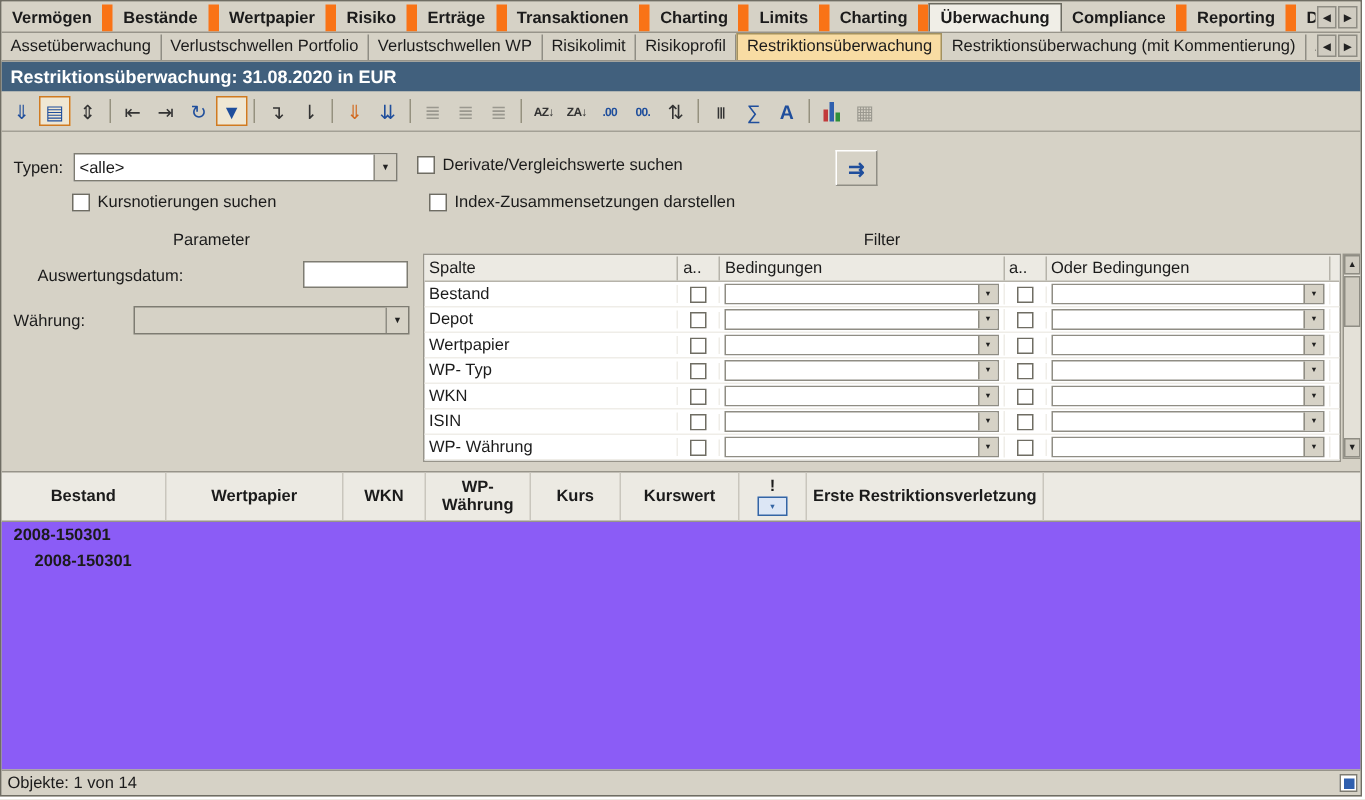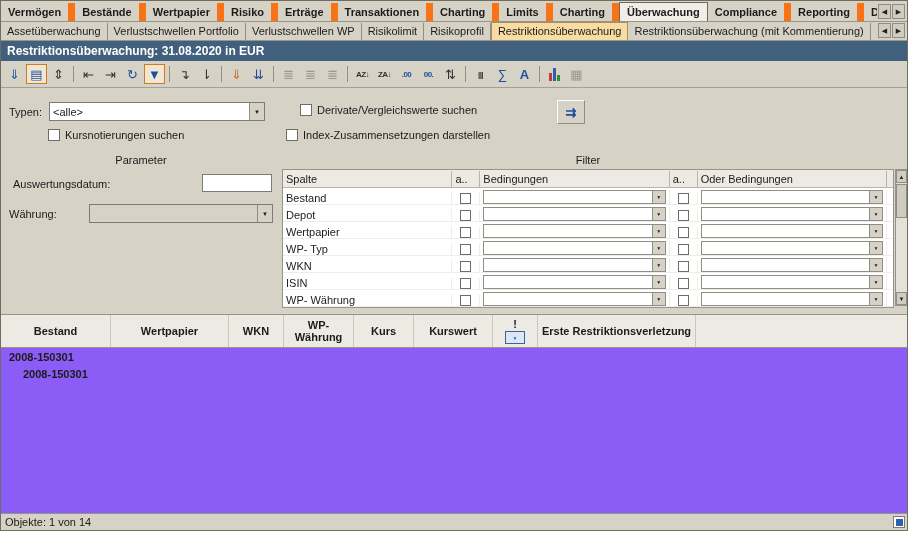--- a/index.html
+++ b/index.html
@@ -44,21 +44,21 @@
   .combo .arrow{position:absolute;right:0;top:0;bottom:0;width:15px;background:#d6d2c6;border-left:1px solid #8f8d84;display:flex;align-items:center;justify-content:center;font-size:6px;color:#222}
   .combo.disabled{background:#d6d2c6;color:#7a786e}
   .cbrow{position:absolute;display:flex;align-items:center;gap:5px}
   .cb{width:12px;height:12px;background:#fff;border:1px solid #6f6d63;display:inline-block;flex:none}
   .txt{position:absolute;border:1px solid #7e7c72;background:#fff;padding:1px 3px;font:11px "Liberation Sans",sans-serif}
   .refreshbtn{position:absolute;width:28px;height:24px;background:#d6d2c6;border:1px solid #8f8d84;border-top-color:#fff;border-left-color:#fff;display:flex;align-items:center;justify-content:center;font-size:13px;font-weight:bold}
   .seclabel{position:absolute;text-align:center;color:#1b1b1b}
 
   
   .ftable{position:absolute;left:281px;top:81px;width:612px;background:#fff;border:1px solid #97948a}
-  .fhead,.frow{display:flex;align-items:flex-end}
+  .fhead,.frow{display:flex;align-items:center}
   .fhead{background:#eceae3;border-bottom:1px solid #b6b3aa;height:18px}
   .fh{padding:2px 3px;border-right:1px solid #b6b3aa;white-space:nowrap;overflow:hidden}
   .frow{height:17px;border-bottom:1px solid #efede8}
   .fc{border-right:1px solid #efede8;display:flex;align-items:center;padding:0 3px;overflow:hidden}
   .w1{width:170px}.w2{width:28px;justify-content:center}.w3{width:190px}.w4{width:28px;justify-content:center}.w5{width:190px}.wfill{flex:1;border-right:none}
   .fcombo{position:relative;flex:1;height:14px;background:#fff;border:1px solid #8f8d84;margin:0}
   .fcombo .arrow{position:absolute;right:0;top:0;bottom:0;width:13px;background:#d6d2c6;border-left:1px solid #8f8d84;display:flex;align-items:center;justify-content:center;font-size:5px;color:#222}
   .cb.small{width:11px;height:11px}
 
   
@@ -181,21 +181,21 @@
   </div>
 
   <div class="panel">
 
     <span class="lbl" style="left:8px;top:18px">Typen:</span>
     <div class="combo" style="position:absolute;left:48px;top:14px;width:216px;height:19px">
       <span>&lt;alle&gt;</span>
       <span class="arrow">▼</span>
     </div>
 
-    <div class="cbrow" style="left:299px;top:16px">
+    <div class="cbrow" style="left:277px;top:16px">
       <span class="cb"></span>
       <span>Derivate/Vergleichswerte suchen</span>
     </div>
 
     <div class="refreshbtn c-blue" style="left:556px;top:12px">
       <span>⇉</span>
     </div>
 
     <div class="cbrow" style="left:47px;top:41px">
       <span class="cb"></span>
@@ -203,21 +203,21 @@
     </div>
 
     <div class="cbrow" style="left:285px;top:41px">
       <span class="cb"></span>
       <span>Index-Zusammensetzungen darstellen</span>
     </div>
 
     <div class="seclabel" style="left:281px;top:66px;width:612px">Filter</div>
     <div class="seclabel" style="left:0;top:66px;width:280px">Parameter</div>
 
-    <span class="lbl" style="left:12px;top:90px">Auswertungsdatum:</span>
+    <span class="lbl" style="left:24px;top:90px">Auswertungsdatum:</span>
     <input class="txt" style="left: 201px; top: 86px; width: 70px; height: 18px;" value="">
 
     <span class="lbl" style="left:8px;top:120px">Währung:</span>
     <div class="combo disabled" style="position:absolute;left:88px;top:116px;width:184px;height:19px">
       <span></span>
       <span class="arrow">▼</span>
     </div>
 
     <div class="ftable">
       <div class="fhead">

